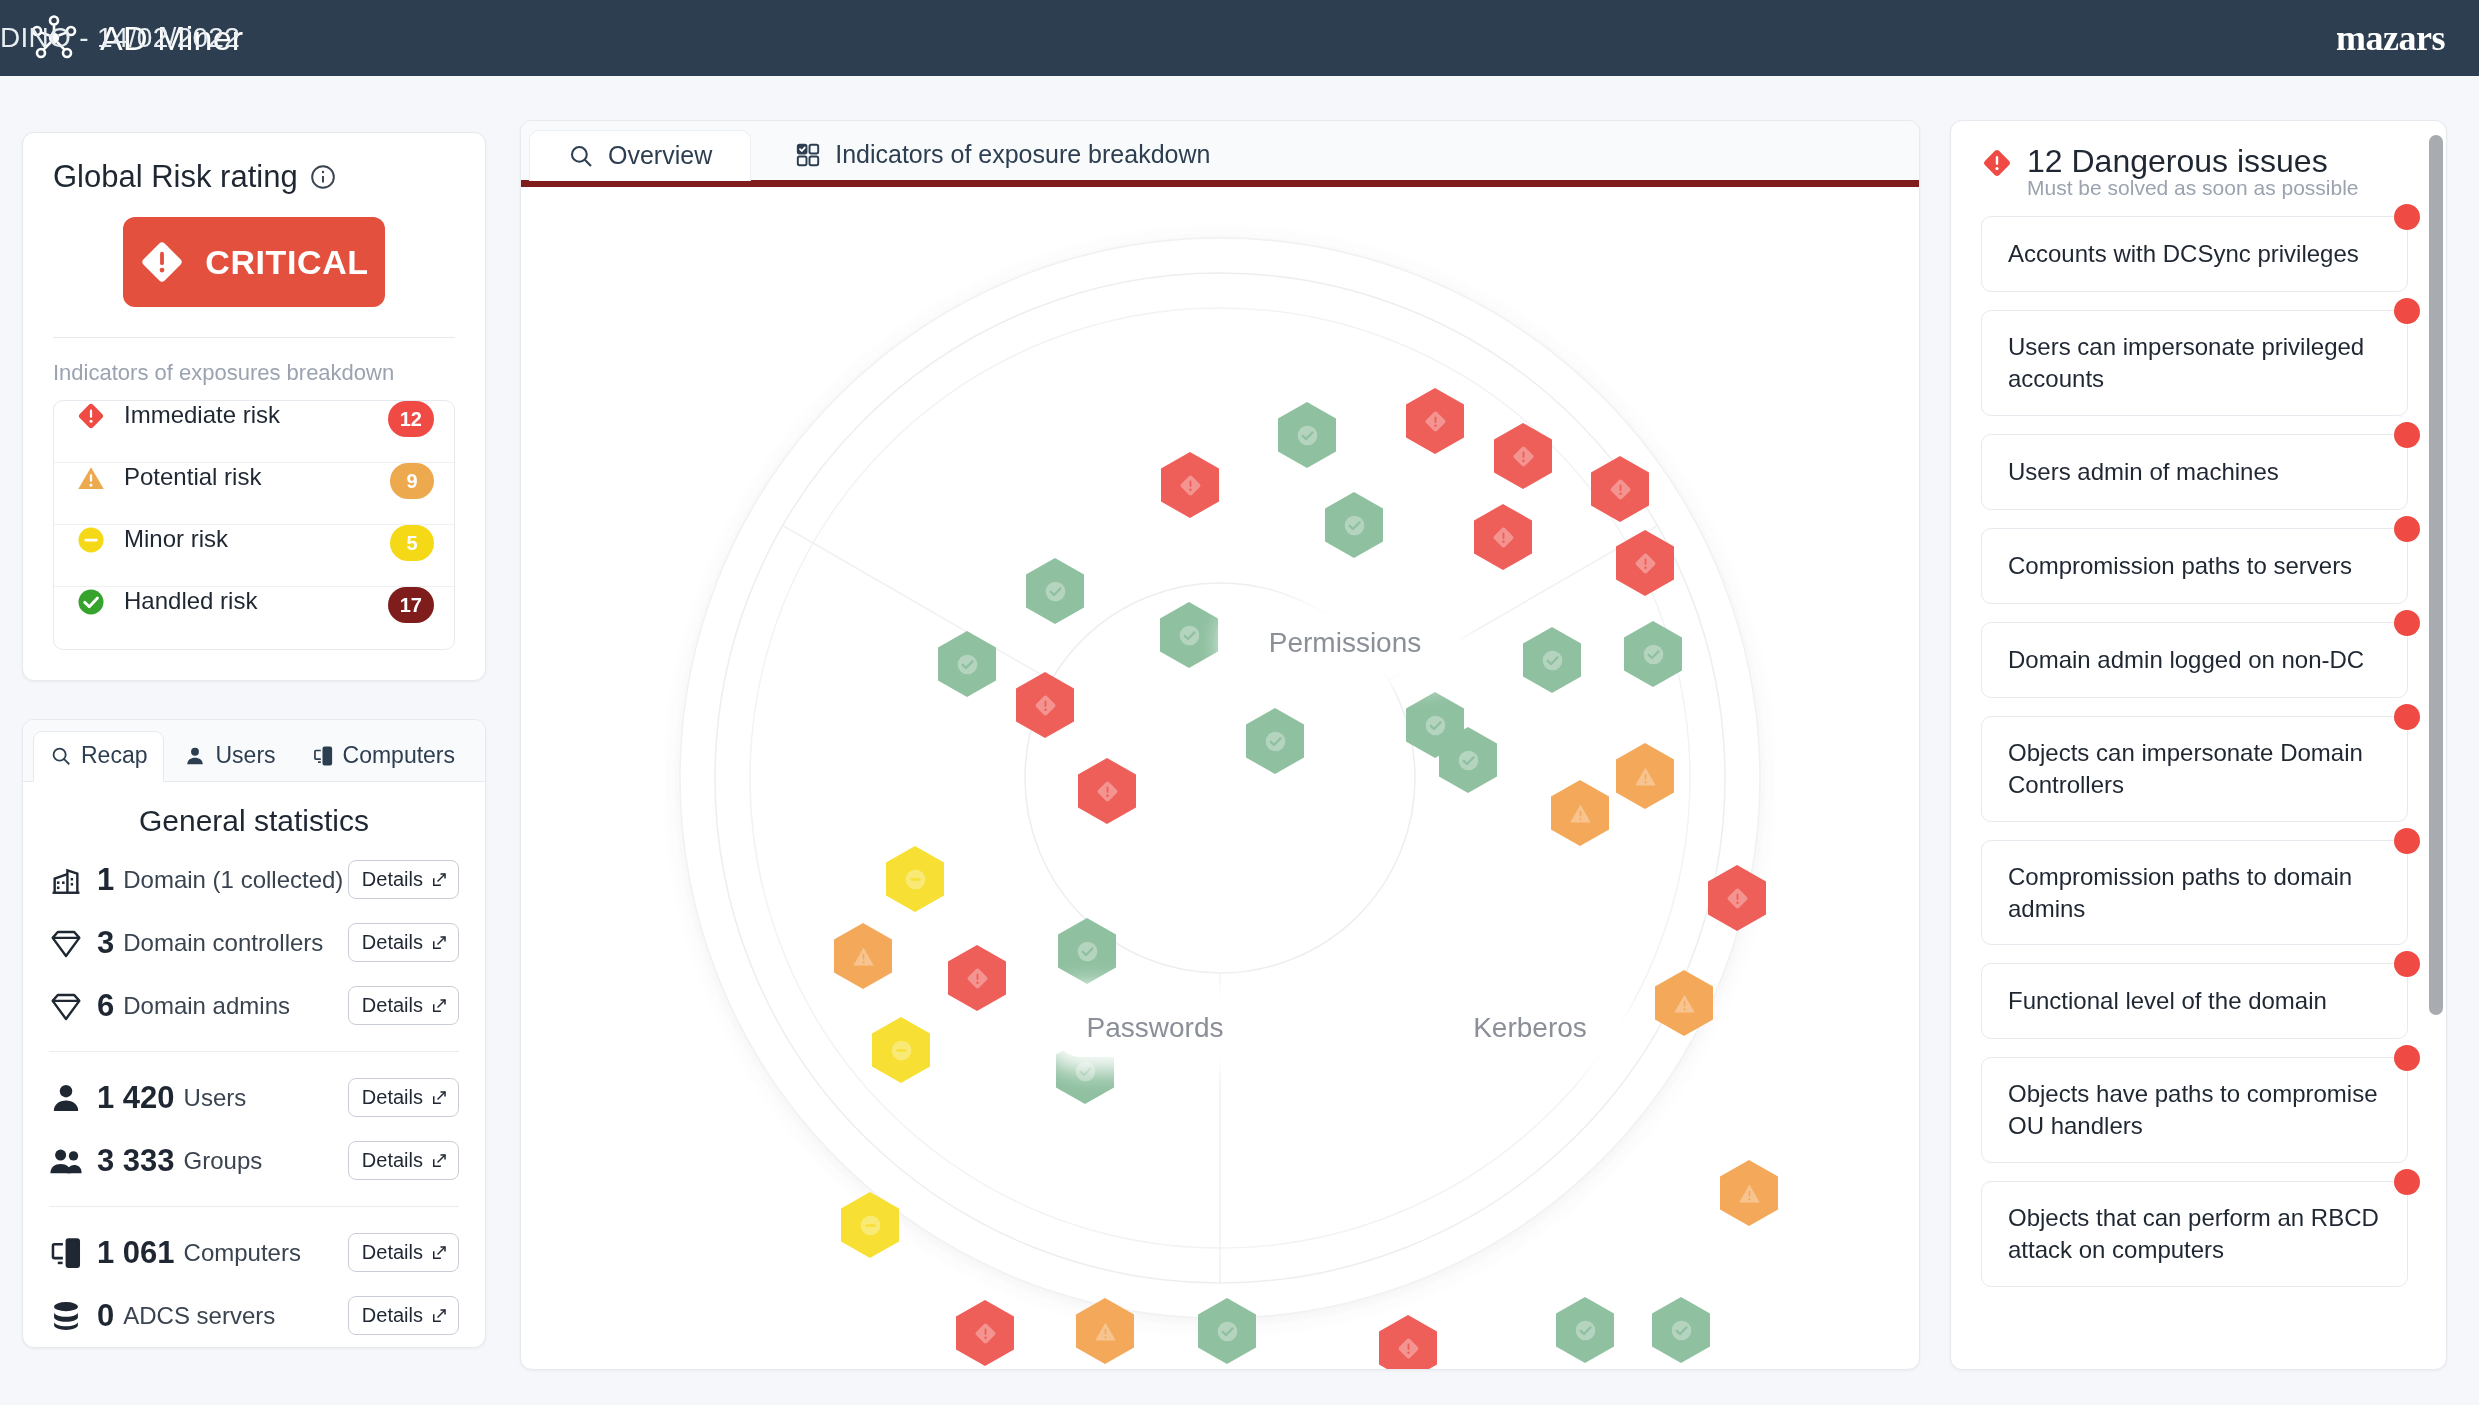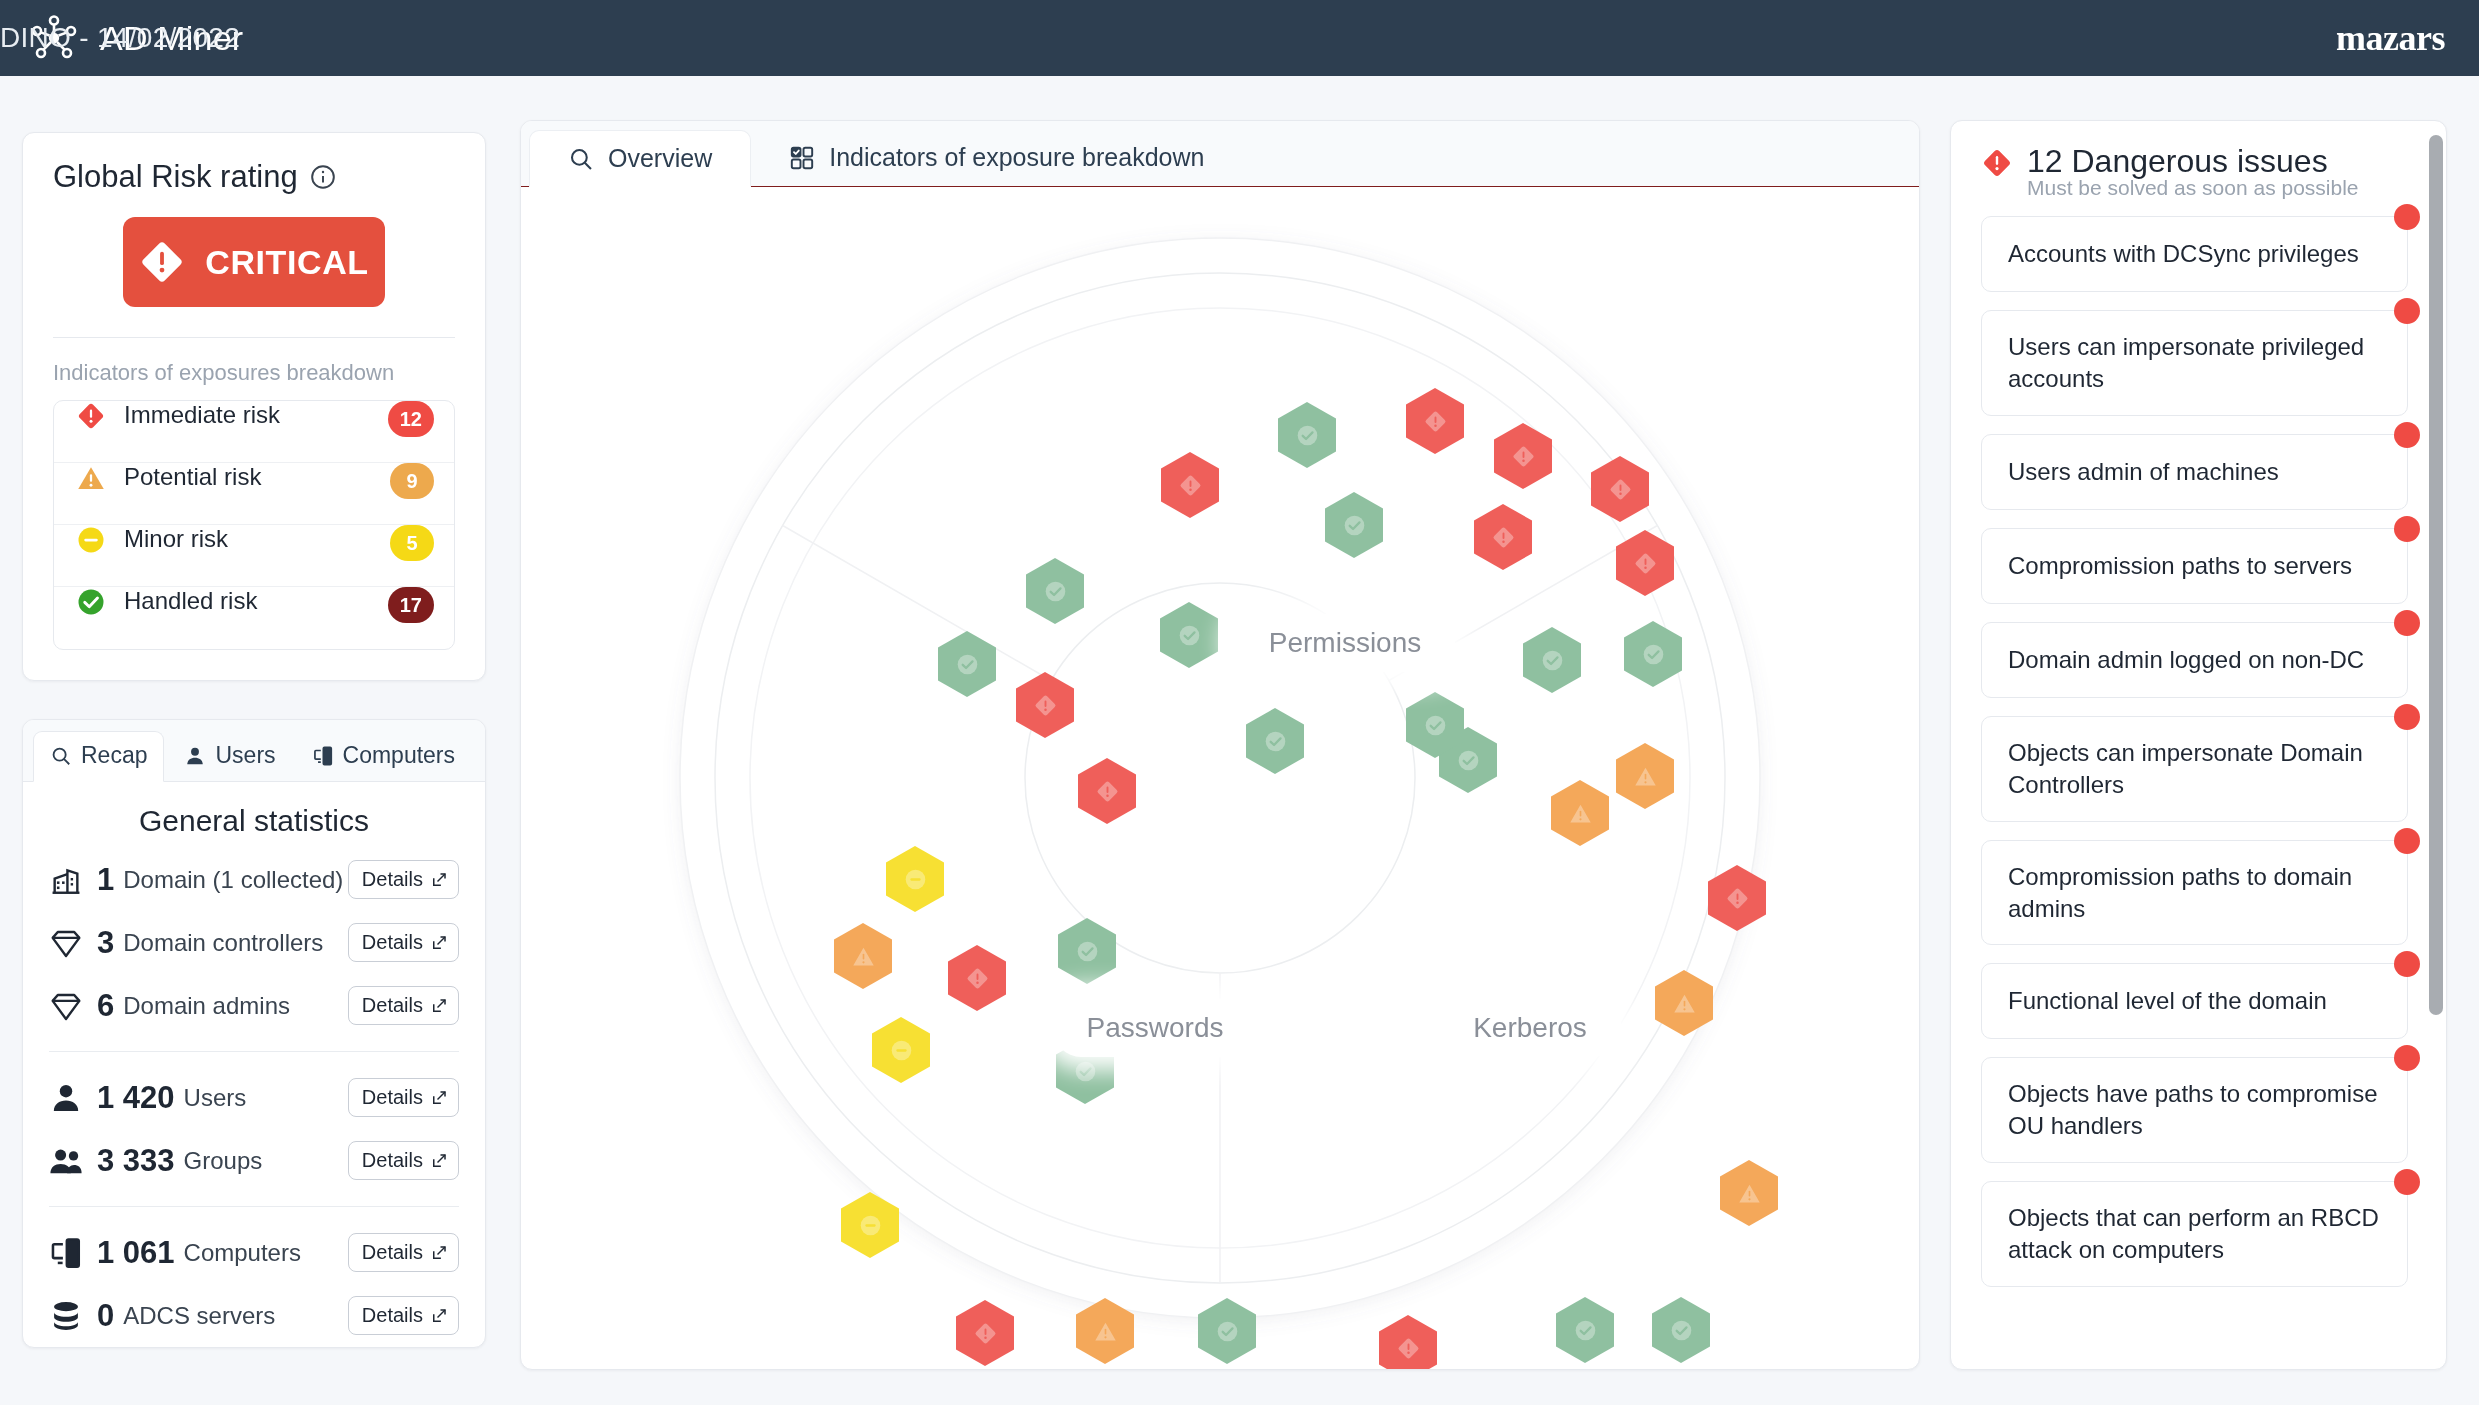--- a/index.html
+++ b/index.html
@@ -84,22 +84,22 @@
     font-size:20px; color:#1f2733; padding:7px 10px 7px 13px;
     display:flex; align-items:center; gap:7px; cursor:pointer;
     font-family:"Liberation Sans", sans-serif;
   }
   .details-btn svg{ width:18px;height:18px; display:block; }
   .stat-sep{ height:1px; background:#e9ecf0; margin:14px 26px; }
 
   
   #center-col{ position:absolute; left:520px; top:120px; width:1400px; height:1250px; }
   #center-card{ width:100%; height:100%; overflow:hidden; position:relative; }
-  #main-tabs{ display:flex; height:66px; background:#f8fafc; border-bottom:1px solid #7f1d1d;
-              padding:8px 8px 0 8px; }
+  #main-tabs{ display:flex; height:66px; background:#f8fafc; border-bottom:7px solid #7f1d1d;
+              padding:8px 8px 0 8px; gap:6px; }
   .mtab{ display:flex; align-items:center; gap:14px; padding:0 38px; font-size:25px;
          color:#2d3e50; cursor:pointer; border-radius:10px 10px 0 0; }
   .mtab.active{ background:#fff; border:1px solid #eceff3; border-bottom:1px solid #fff;
                 position:relative; top:1px; }
   .mtab svg{ width:26px;height:26px; display:block; }
   #wheel-wrap{ position:absolute; left:0; top:66px; right:0; bottom:0; }
   #wheel{ position:absolute; left:50%; top:50%; transform:translate(-50%,-50%); }
 
   .sector-label{
     position:absolute; transform:translate(-50%,-50%);

